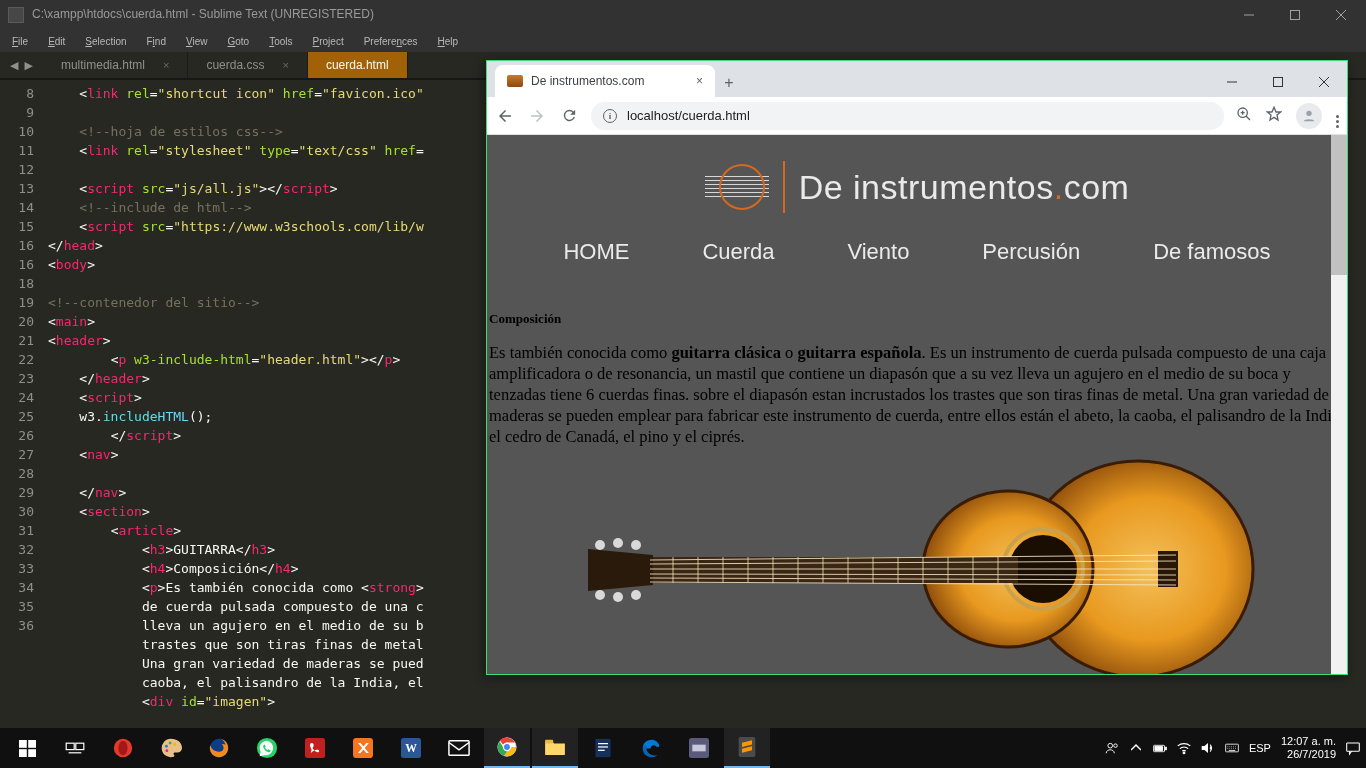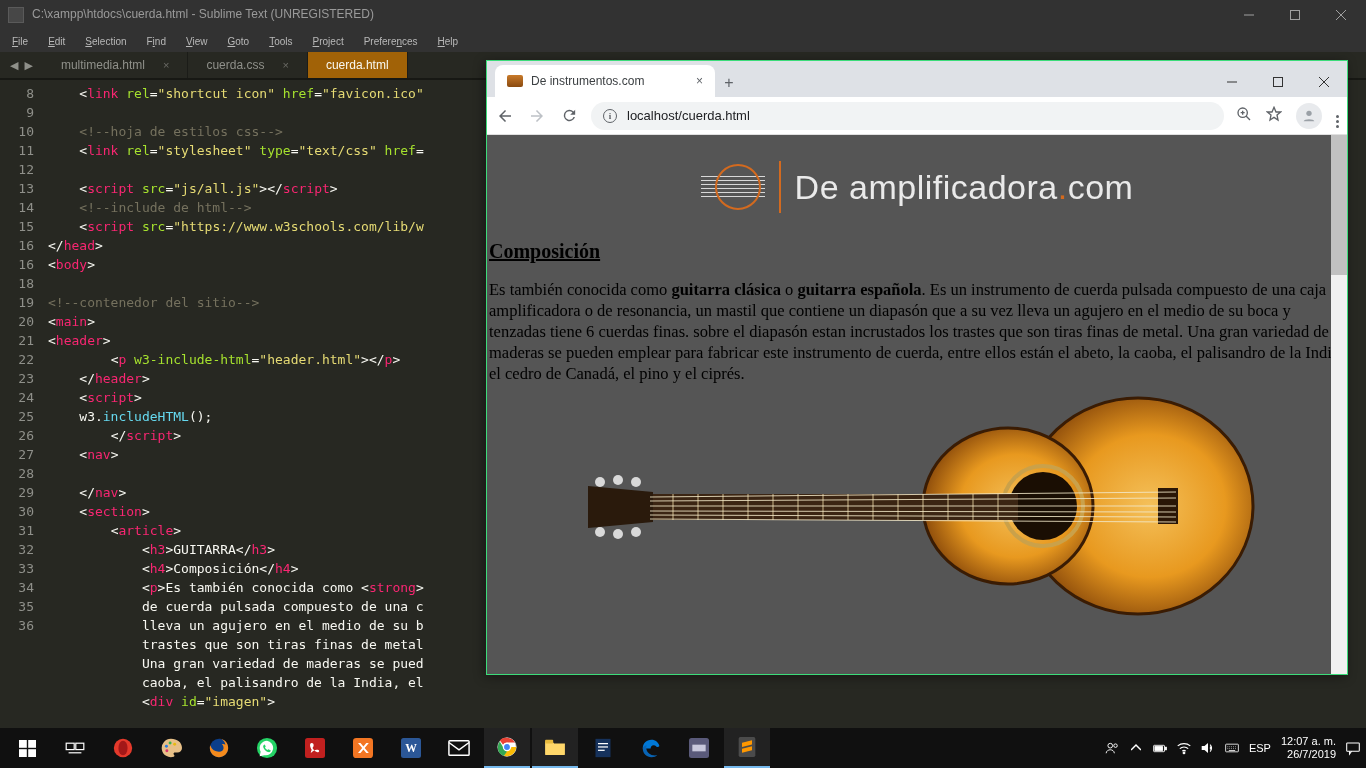--- a/index.html
+++ b/index.html
@@ -62,21 +62,21 @@
 .logo-guitar { width: 64px; height: 48px; position: relative; }
 .logo-guitar .circle { width: 46px; height: 46px; border: 2px solid #d36a1f; border-radius: 50%; position: absolute; right: 4px; top: 1px; }
 .logo-guitar .lines { position: absolute; left: 0; top: 10px; width: 64px; }
 .logo-guitar .lines div { height: 1px; background: #d8d8d8; margin: 3px 0; }
 .divider-v { width: 2px; height: 52px; background: #d36a1f; }
 .logo-text { font-size: 34px; color: #eaeaea; font-weight: 300; letter-spacing: .5px; }
 .logo-text .dot { color: #d36a1f; }
 .site-nav { display: flex; justify-content: space-around; padding: 10px 40px; margin-top: 16px; }
 .site-nav a { color: #eaeaea; font-size: 22px; font-weight: 300; text-decoration: none; }
 .article { padding: 0 0 0 2px; color: #000; font-family: "Times New Roman", serif; font-size: 16.5px; line-height: 1.28; }
-.article h4 { font-weight: bold; margin: 12px 0 14px; font-size: 20px; text-decoration: underline; }
+.article h4 { font-weight: bold; margin: 22px 0 14px; font-size: 13px; }
 .article p { margin-bottom: 12px; }
 .article strong { font-weight: bold; }
 .guitar-img { margin-top: 8px; display: flex; justify-content: center; }
 .guitar-svg { width: 680px; height: 220px; }
 
 .page .vscroll-pad { position: absolute; right: 0; top: 0; width: 16px; height: 100%; background: #f1f1f1; }
 .page .vscroll-pad .thumb { position: absolute; top: 0; width: 100%; height: 140px; background: #c1c1c1; }
 
 
 .taskbar { position: absolute; left: 0; right: 0; bottom: 0; height: 40px; background: #101010; display: flex; align-items: center; padding: 0 4px; }
@@ -299,21 +299,28 @@
                 <div></div>
                 <div></div>
                 <div></div>
                 <div></div>
                 <div></div>
                 <div></div>
               </div>
             <div class="circle"></div>
           </div>
           <div class="divider-v"></div>
-          <div class="logo-text"><span>De amplificadora</span><span class="dot">.</span><span>com</span></div>
+          <div class="logo-text"><span>De instrumentos</span><span class="dot">.</span><span>com</span></div>
+        </div>
+        <div class="site-nav">
+          <a>HOME</a>
+          <a>Cuerda</a>
+          <a>Viento</a>
+          <a>Percusión</a>
+          <a>De famosos</a>
         </div>
       </div>
       <div class="article">
         <h4>Composición</h4>
         <p><span>Es también conocida como </span><strong>guitarra clásica</strong><span> o </span><strong>guitarra española</strong><span>. Es un instrumento de cuerda pulsada compuesto de una caja amplificadora o de resonancia, un mastil que contiene un diapasón que a su vez lleva un agujero en el medio de su boca y tenzadas tiene 6 cuerdas finas. sobre el diapasón estan incrustados los trastes que son tiras finas de metal. Una gran variedad de maderas se pueden emplear para fabricar este instrumento de cuerda, entre ellos están el abeto, la caoba, el palisandro de la India, el cedro de Canadá, el pino y el ciprés.</span></p>
         <div class="guitar-img">
           <svg class="guitar-svg" viewBox="0 0 680 220">
             <defs>
               <radialGradient id="gbody" cx="55%" cy="50%" r="60%">
                 <stop offset="0%" stop-color="#f4c05a"></stop>

